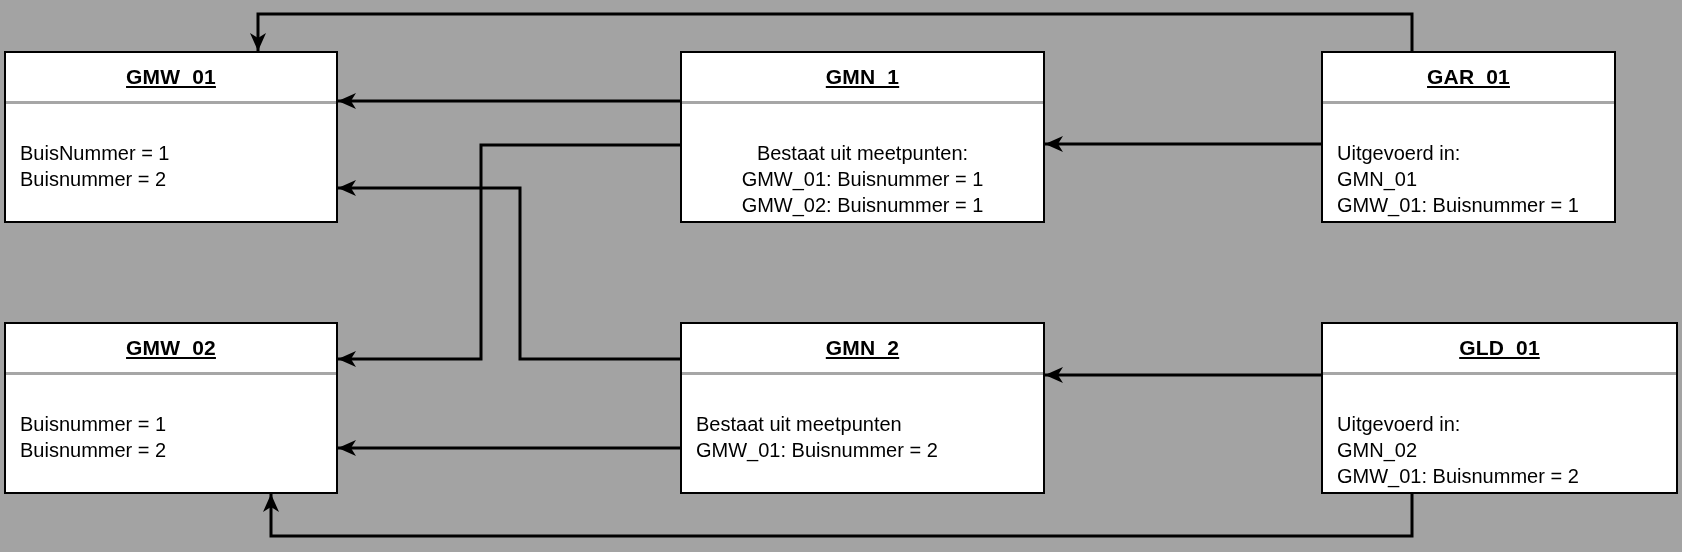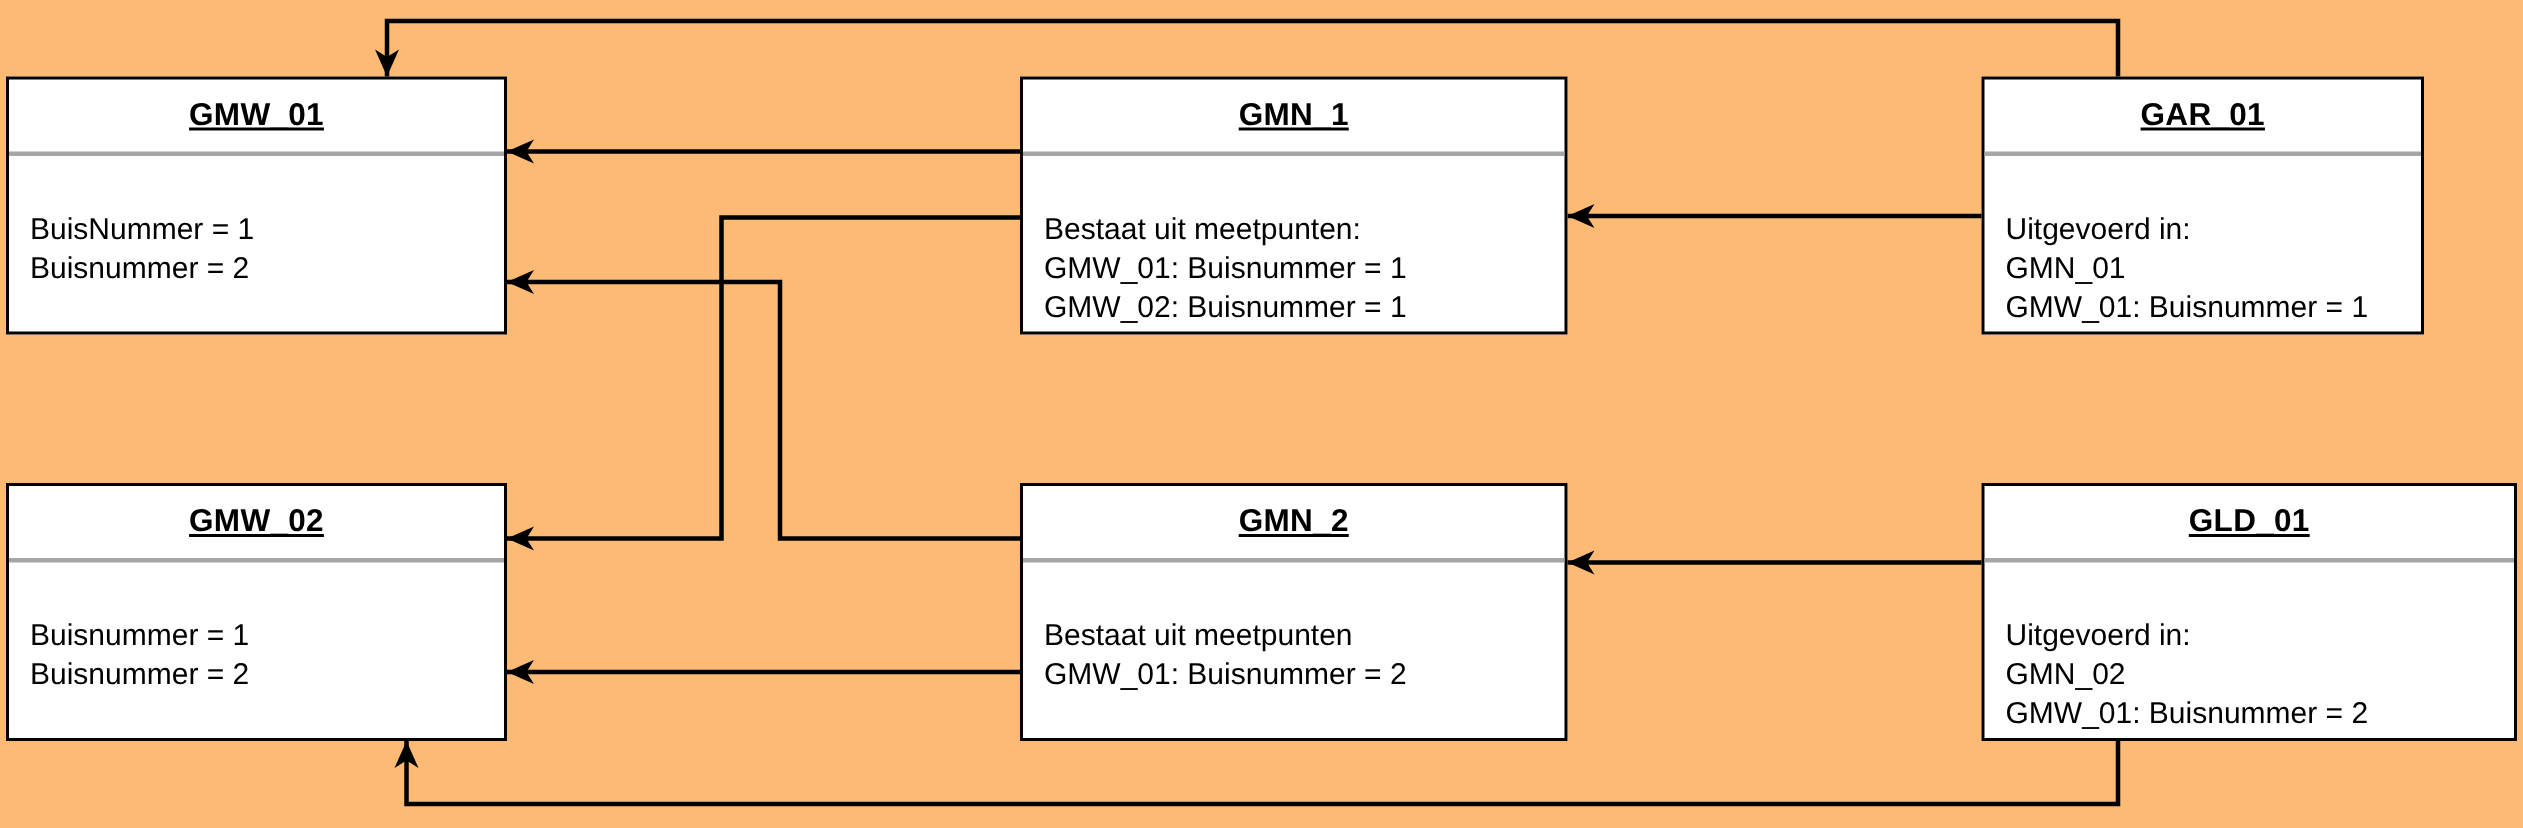--- a/index.html
+++ b/index.html
@@ -4,21 +4,21 @@
 <style>
   html, body {
     margin: 0;
     padding: 0;
     background: #ffffff;
   }
   #canvas {
     position: relative;
     width: 1682px;
     height: 552px;
-    background: #fdba74;
+    background: #a3a3a3;
     font-family: "Liberation Sans", sans-serif;
     overflow: hidden;
   }
   #connectors {
     position: absolute;
     left: 0;
     top: 0;
     width: 1682px;
     height: 552px;
     pointer-events: none;
@@ -110,21 +110,21 @@
     <div class="node-header">
       <span class="node-title">GMW_01</span>
     </div>
     <div class="node-divider"></div>
     <div class="node-body">
       <div class="node-line">BuisNummer = 1</div>
       <div class="node-line">Buisnummer = 2</div>
     </div>
   </div>
 
-  <div class="node" style="left: 680px; top: 51px; width: 365px; height: 172px;">
+  <div class="node" style="left: 680px; top: 51px; width: 365px; height: 172px; text-align: center;">
     <div class="node-header">
       <span class="node-title">GMN_1</span>
     </div>
     <div class="node-divider"></div>
     <div class="node-body">
       <div class="node-line">Bestaat uit meetpunten:</div>
       <div class="node-line">GMW_01: Buisnummer = 1</div>
       <div class="node-line">GMW_02: Buisnummer = 1</div>
     </div>
   </div>

